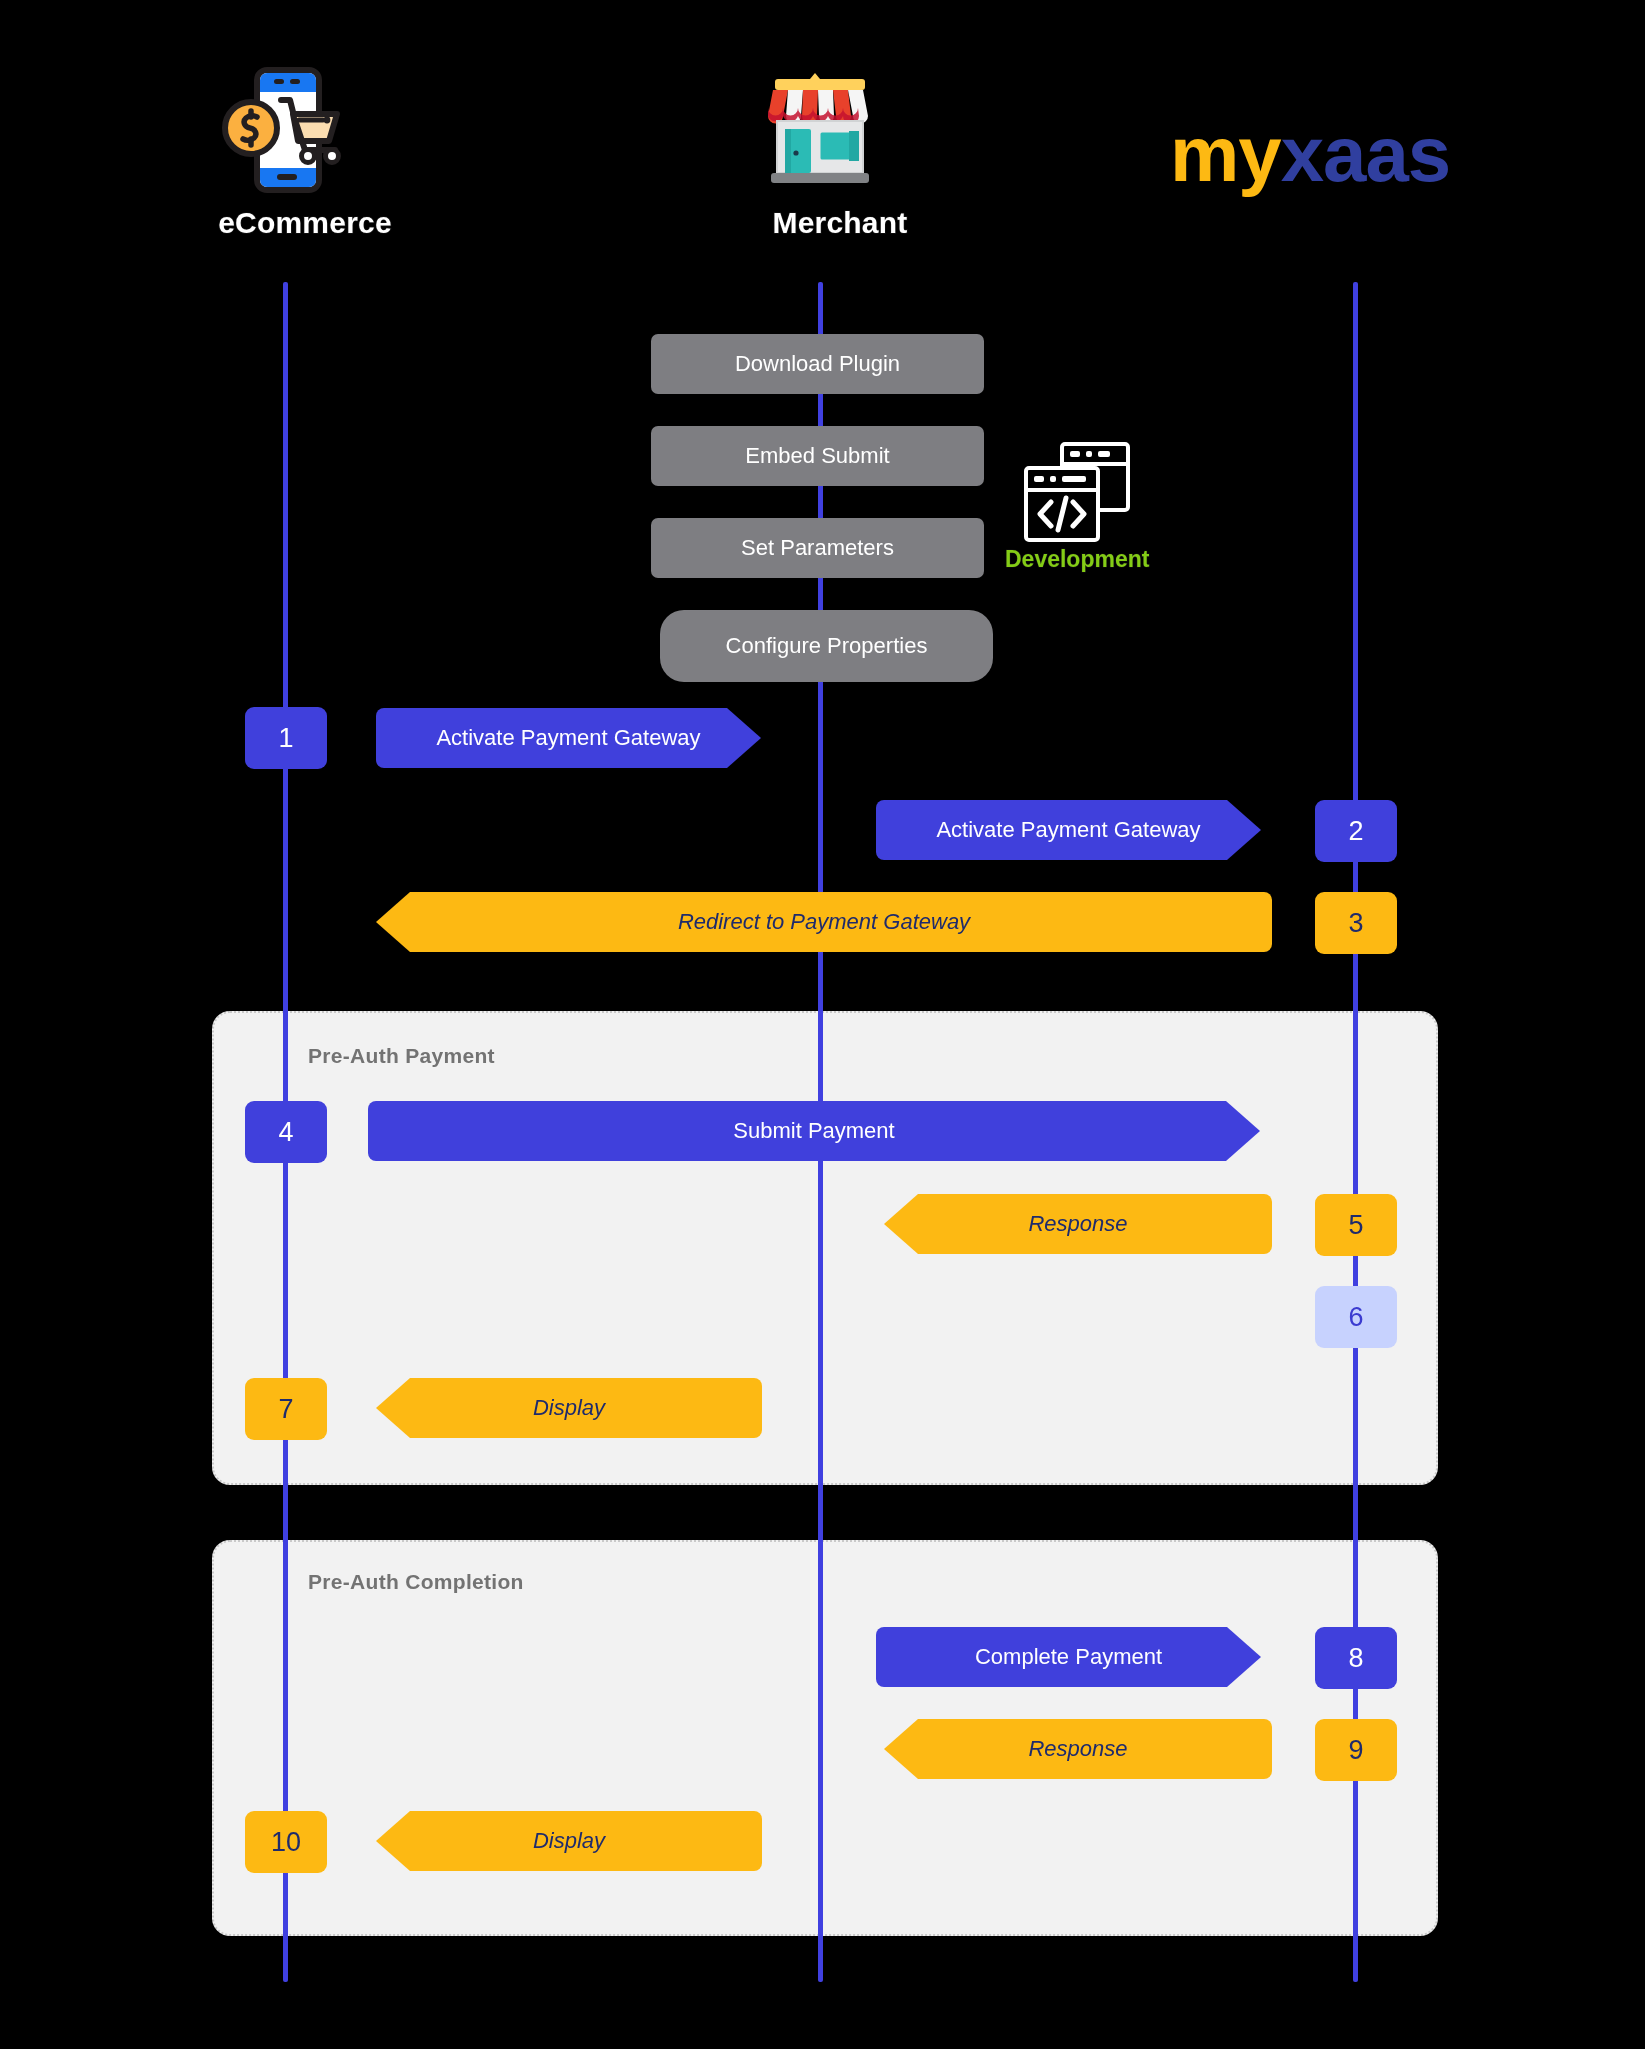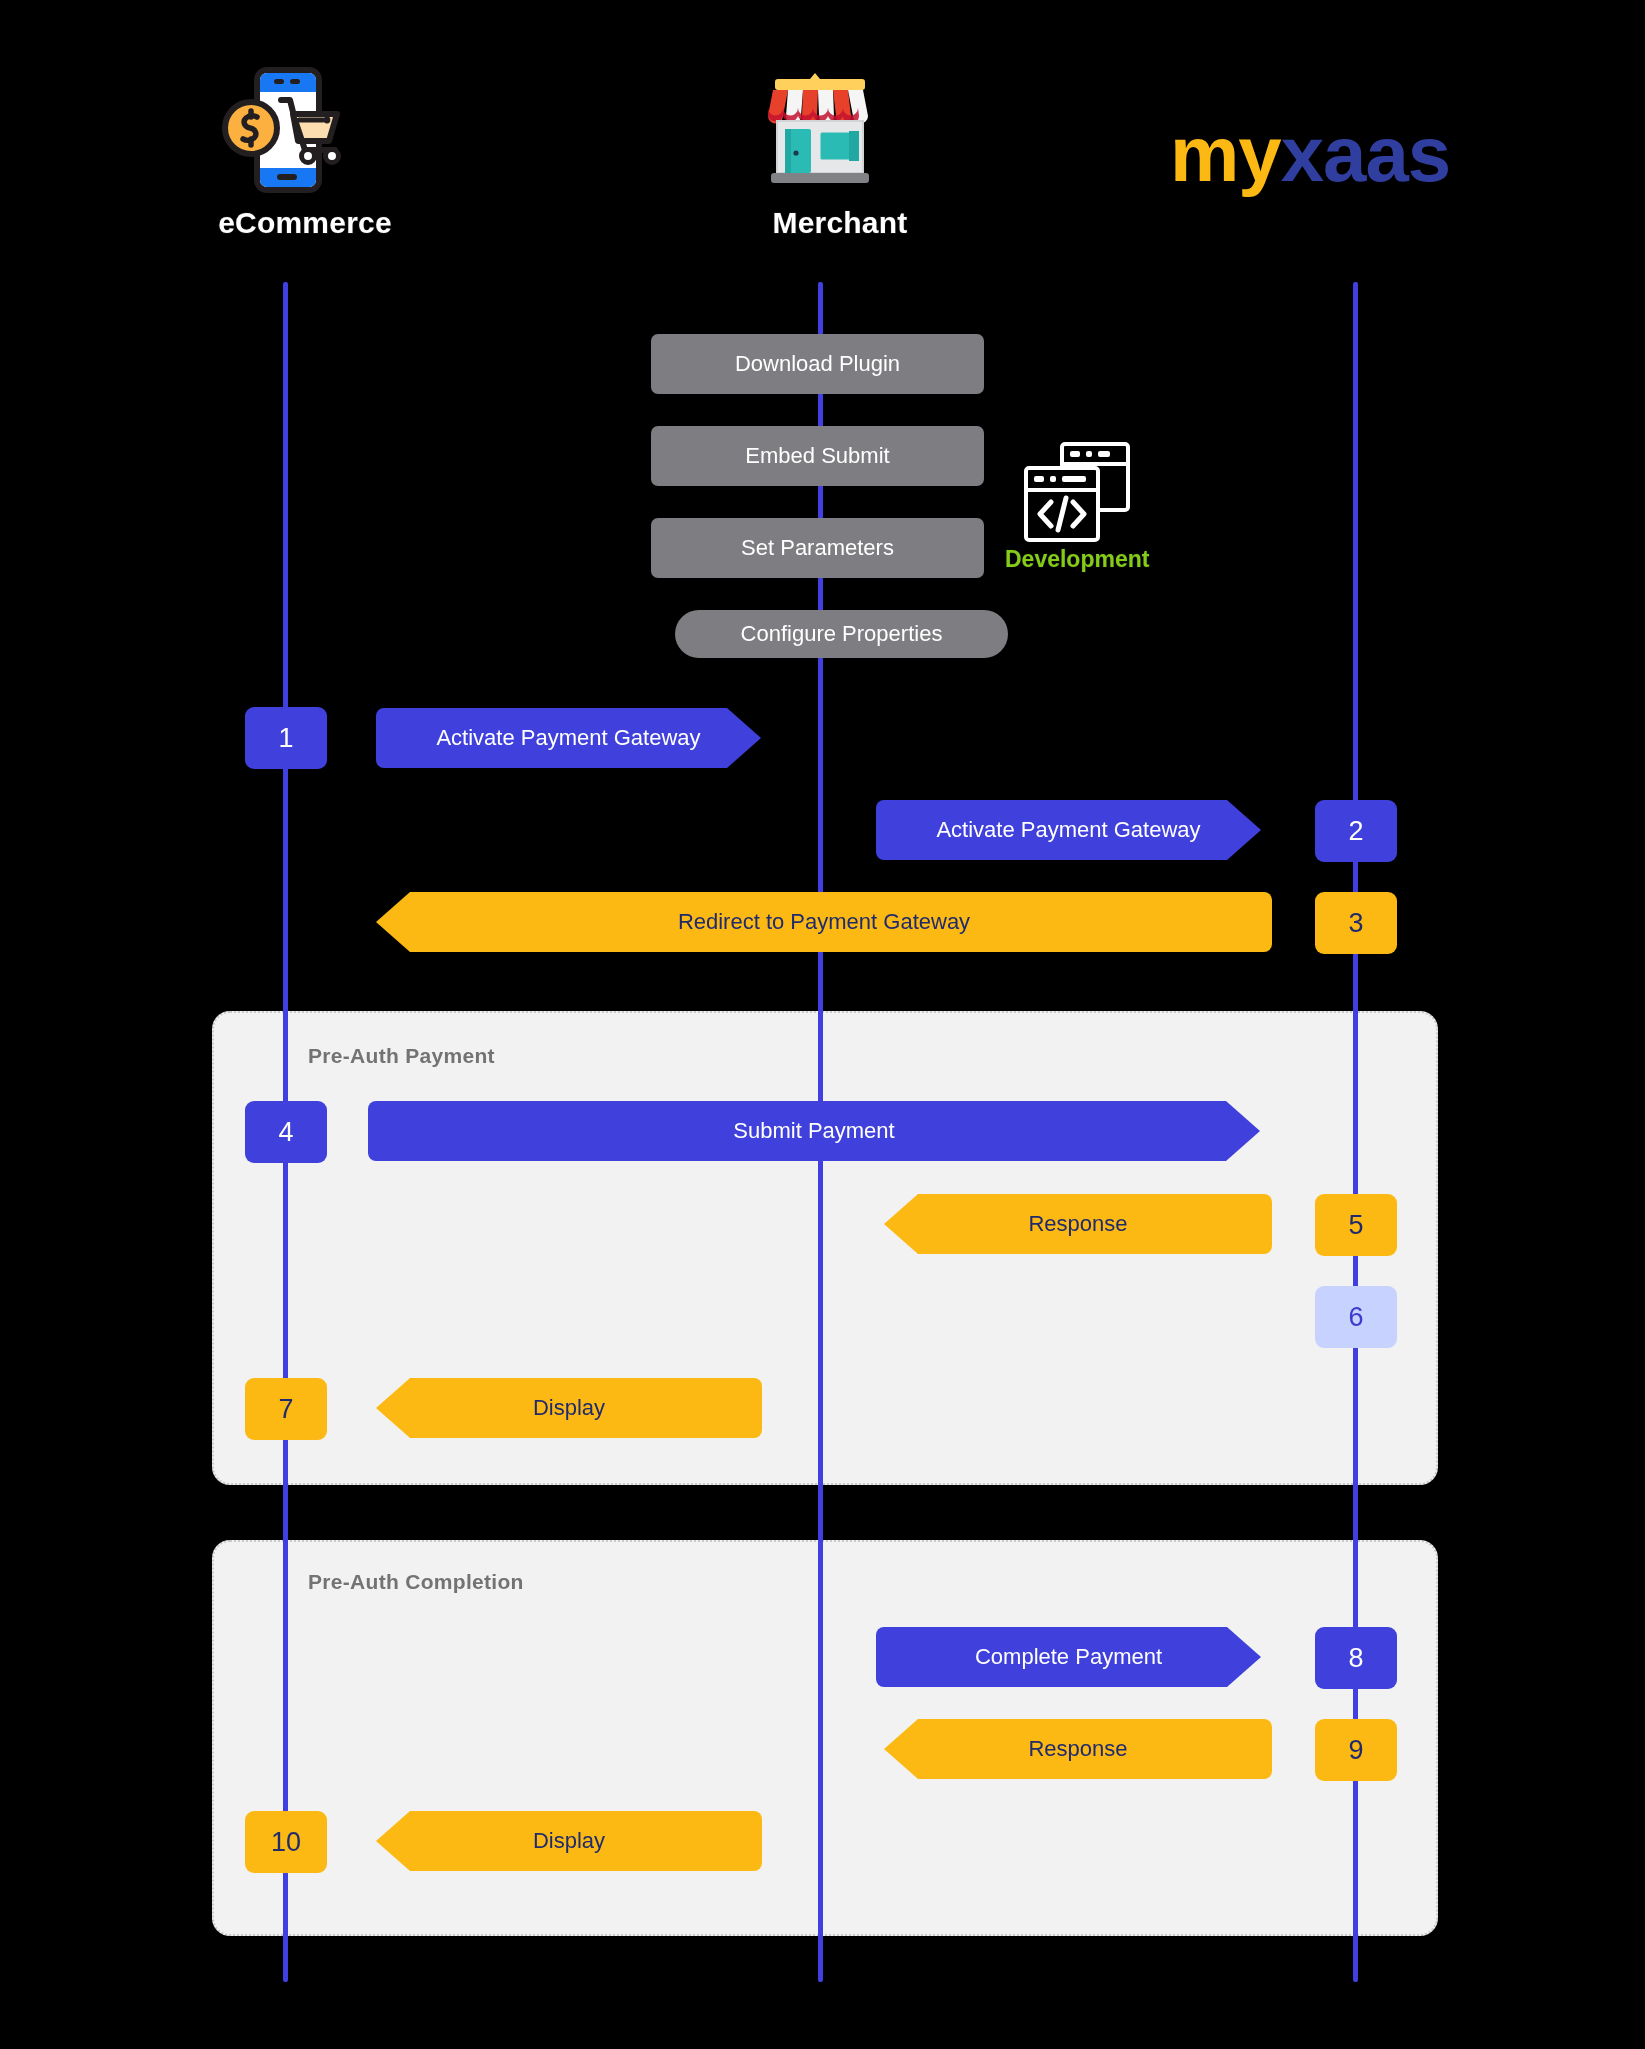--- a/index.html
+++ b/index.html
@@ -56,20 +56,21 @@
     position:absolute;display:flex;align-items:center;justify-content:center;
     font-size:22px;font-weight:400;
   }
   .arrow.right{
     clip-path:polygon(0 0, calc(100% - 34px) 0, 100% 50%, calc(100% - 34px) 100%, 0 100%);
     border-radius:8px;
   }
   .arrow.left{
     clip-path:polygon(34px 0, 100% 0, 100% 100%, 34px 100%, 0 50%);
     border-radius:8px;
+    font-style:italic;
   }
   .arrow.blue{background:#4040DC;color:#ffffff;}
   .arrow.amber{background:#FDB913;color:#1F2B6C;}
 
   
   .badge{
     position:absolute;display:flex;align-items:center;justify-content:center;
     border-radius:9px;font-size:27px;font-weight:400;
   }
   .badge.blue{background:#4040DC;color:#ffffff;}
@@ -161,21 +162,21 @@
 
   <div class="procbox" style="left:651px;top:334px;width:333px;height:60px;">
     <span>Download Plugin</span>
   </div>
   <div class="procbox" style="left:651px;top:426px;width:333px;height:60px;">
     <span>Embed Submit</span>
   </div>
   <div class="procbox" style="left:651px;top:518px;width:333px;height:60px;">
     <span>Set Parameters</span>
   </div>
-  <div class="procbox" style="left:675px;top:610px;width:333px;height:48px;border-radius:24px;">
+  <div class="procbox" style="left:660px;top:610px;width:333px;height:72px;border-radius:24px;">
     <span>Configure Properties</span>
   </div>
 
   <div class="devicon" style="left:1005px;top:438px;">
     <svg width="118" height="108" viewBox="0 0 118 108">
 
       <rect x="44" y="6" width="66" height="66" rx="3" fill="none" stroke="#ffffff" stroke-width="4"></rect>
       <line x1="44" y1="26" x2="110" y2="26" stroke="#ffffff" stroke-width="4"></line>
       <rect x="52" y="13" width="10" height="6" rx="2" fill="#ffffff"></rect>
       <rect x="68" y="13" width="6" height="6" rx="2" fill="#ffffff"></rect>

